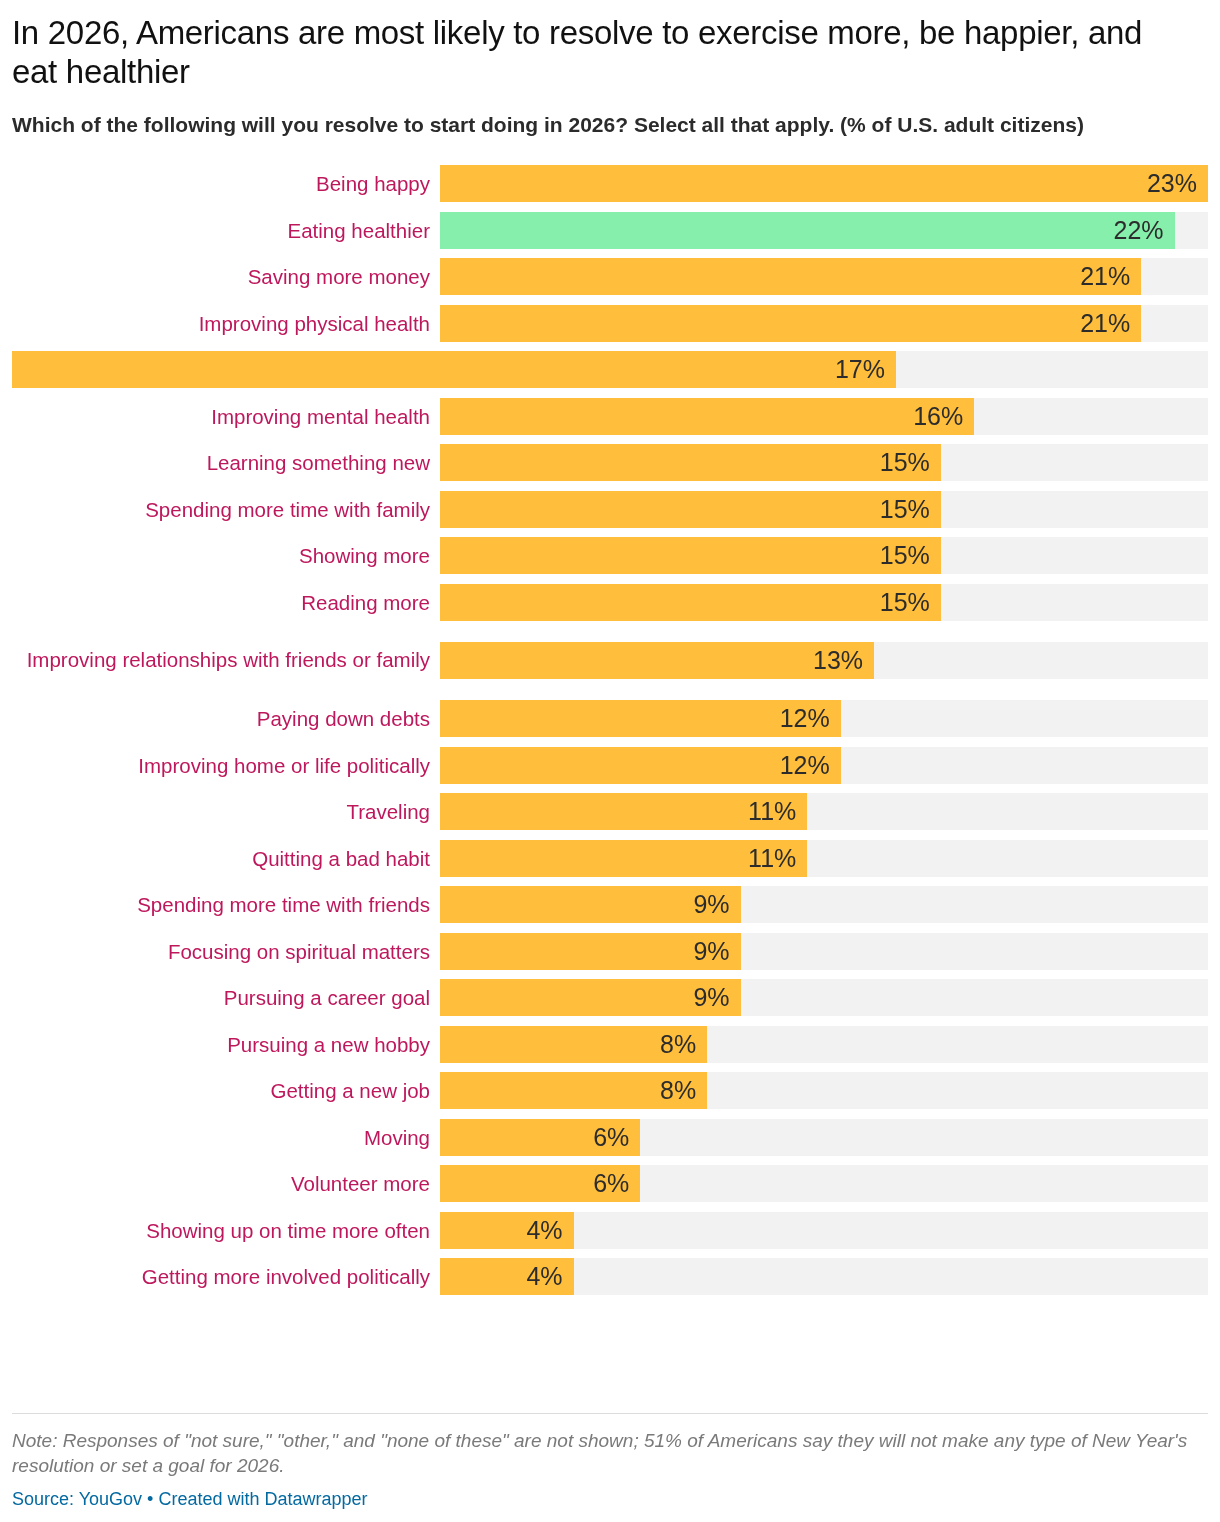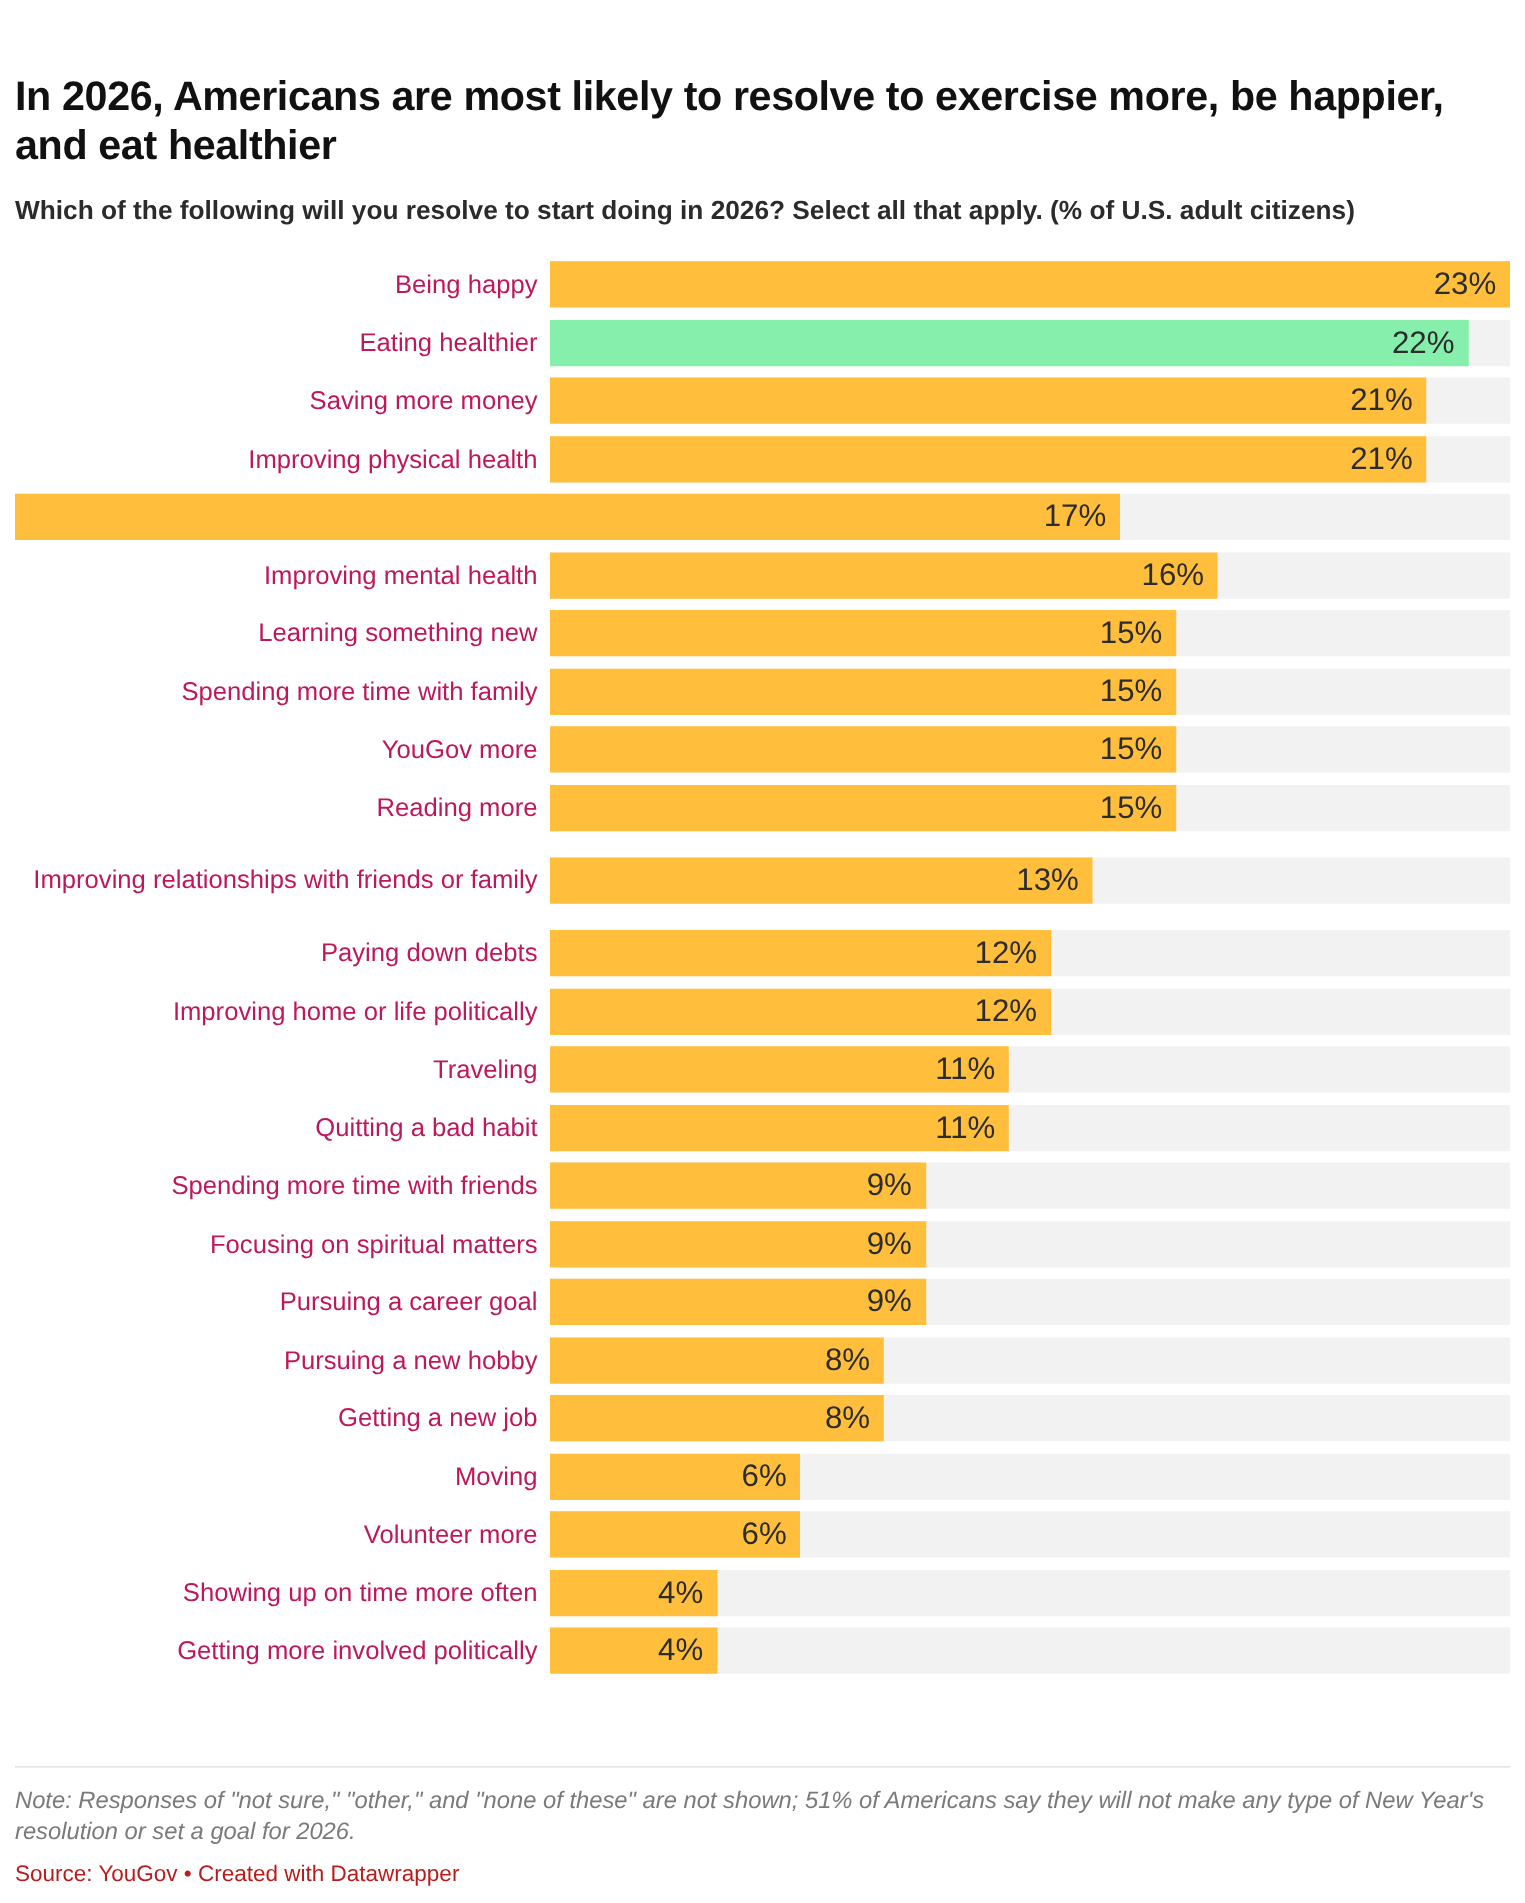--- a/index.html
+++ b/index.html
@@ -23,25 +23,24 @@
     height: 1522px;
     padding: 14px 12px 0 12px;
     display: flex;
     flex-direction: column;
   }
 
   
   .headline {
     font-size: 33px;
     line-height: 1.17;
-    font-weight: bold;
+    font-weight: normal;
     letter-spacing: -0.3px;
     color: #111111;
     max-width: 1160px;
-    margin-top: 44px;
   }
 
   .subhead {
     margin-top: 20px;
     font-size: 21px;
     line-height: 1.3;
     color: #2b2b2b;
     font-weight: bold;
     max-width: 1162px;
   }
@@ -116,21 +115,21 @@
     font-size: 19px;
     line-height: 1.32;
     font-style: italic;
     color: #7a7a7a;
     max-width: 1185px;
   }
 
   .source {
     margin-top: 11px;
     font-size: 18px;
-    color: #b91c1c;
+    color: #0369a1;
   }
 </style>
 </head>
 <body>
 
 <div class="chart-wrap">
 
   <h1 class="headline">In 2026, Americans are most likely to resolve to exercise more, be happier, and eat healthier</h1>
 
   <p class="subhead">Which of the following will you resolve to start doing in 2026? Select all that apply. (% of U.S. adult citizens)</p>
@@ -193,21 +192,21 @@
       </div>
       <div class="row">
         <div class="row-label">Spending more time with family</div>
         <div class="track">
           <div class="bar" style="width: 65.2174%; background: rgb(255, 190, 59);">
             <span class="bar-value">15%</span>
           </div>
         </div>
       </div>
       <div class="row">
-        <div class="row-label">YouGov more</div>
+        <div class="row-label">Showing more</div>
         <div class="track">
           <div class="bar" style="width: 65.2174%; background: rgb(255, 190, 59);">
             <span class="bar-value">15%</span>
           </div>
         </div>
       </div>
       <div class="row">
         <div class="row-label">Reading more</div>
         <div class="track">
           <div class="bar" style="width: 65.2174%; background: rgb(255, 190, 59);">

